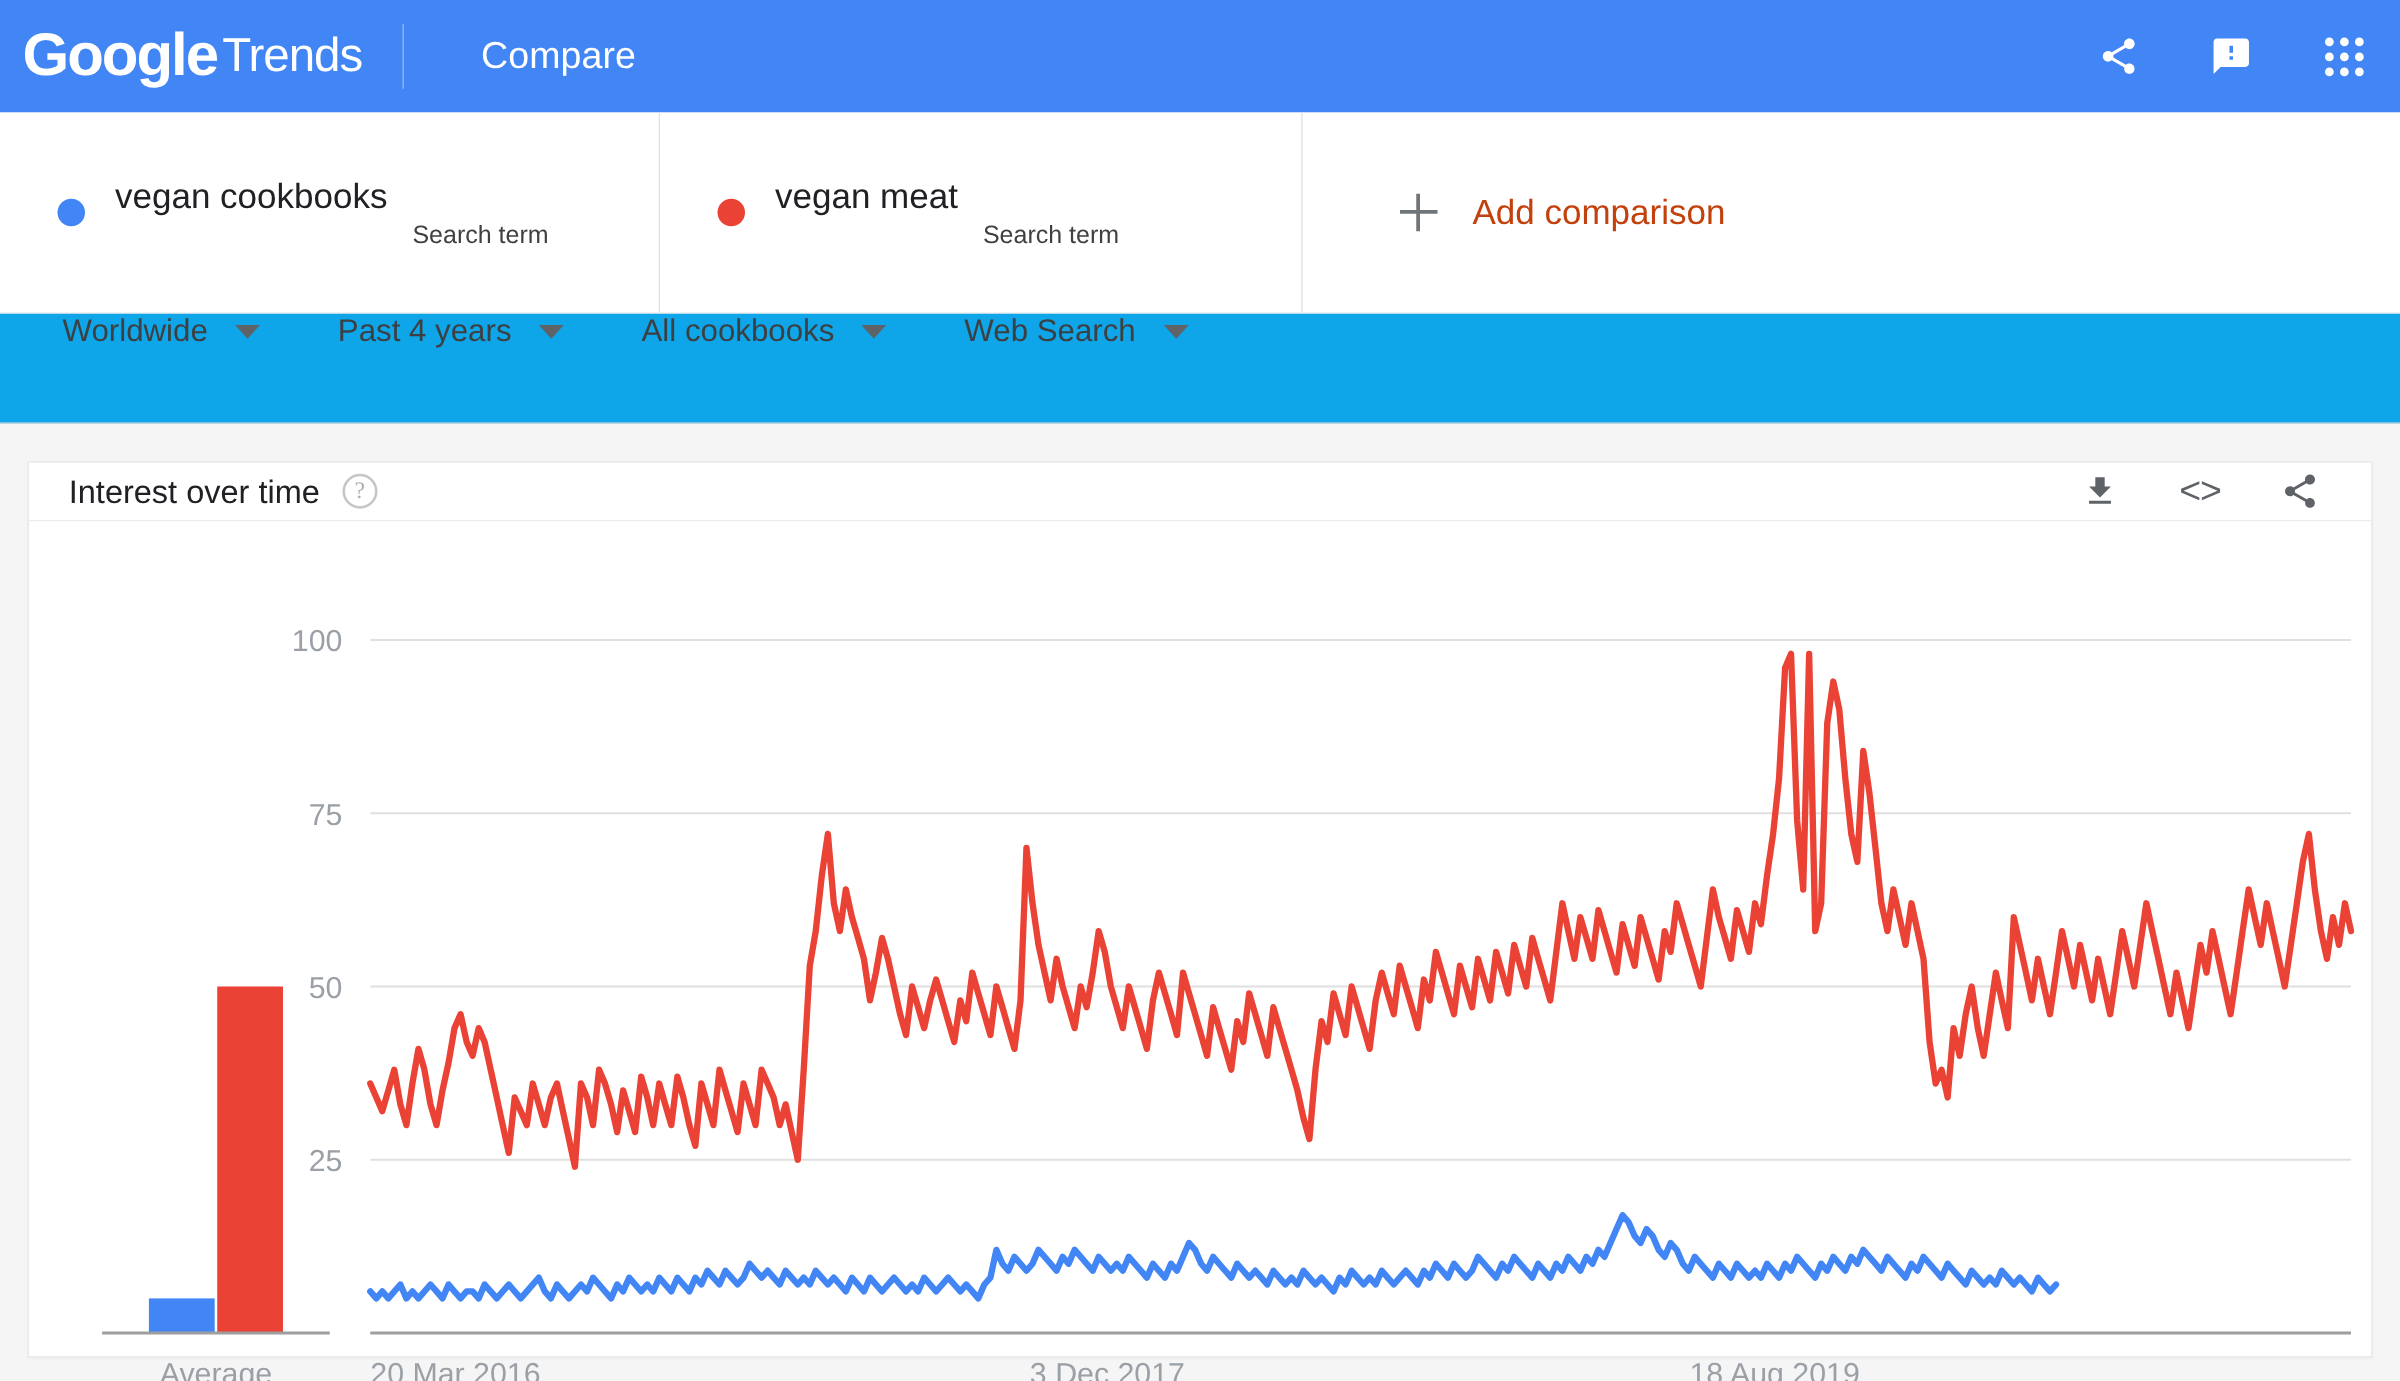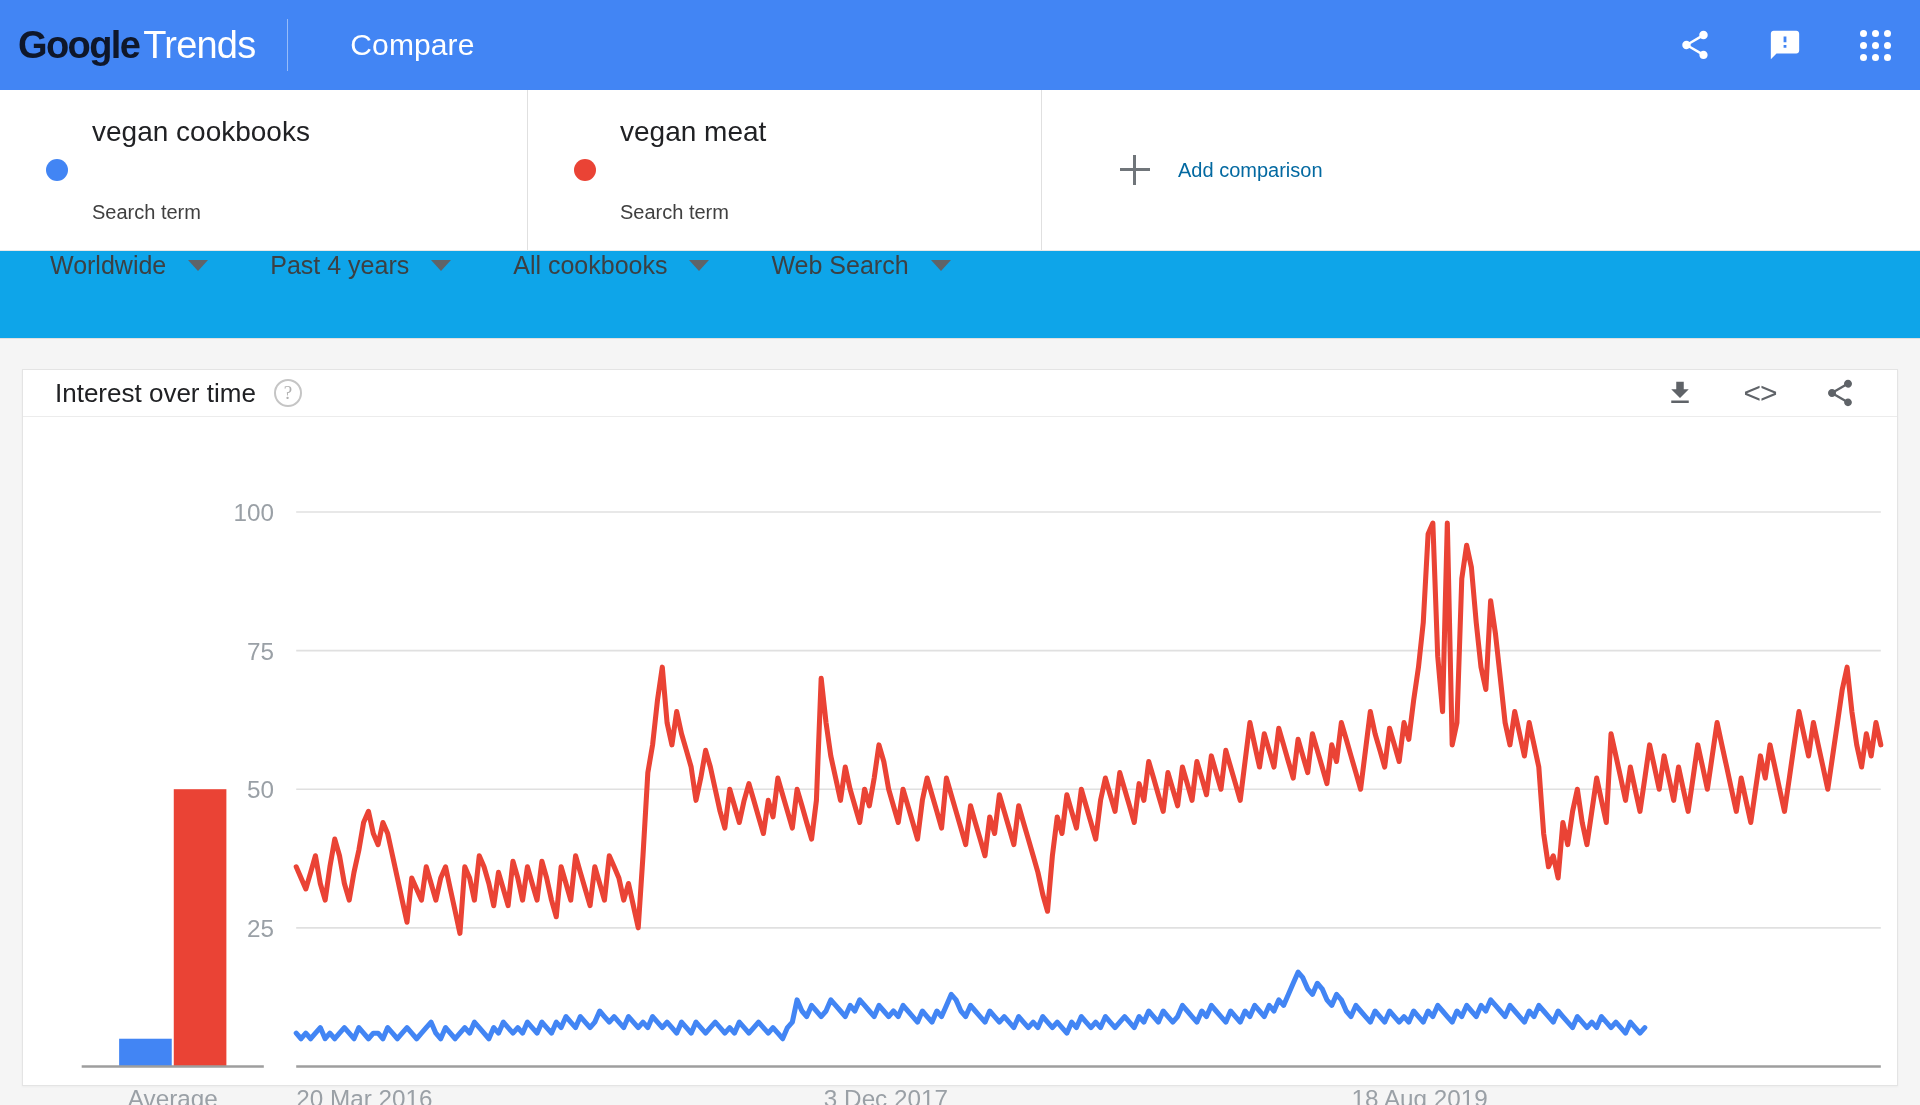--- a/index.html
+++ b/index.html
@@ -24,23 +24,23 @@
     padding: 0 22px 0 18px;
     box-sizing: border-box;
   }
   .brand {
     display: flex;
     align-items: center;
     gap: 1px;
     user-select: none;
   }
   .brand-google {
-    font-size: 38px;
+    font-size: 48px;
     font-weight: 700;
-    color: #0f172a;
+    color: #ffffff;
     letter-spacing: -1.6px;
     line-height: 1;
   }
   .brand-trends {
     font-size: 38px;
     font-weight: 400;
     color: #ffffff;
     letter-spacing: -0.8px;
     line-height: 1;
     margin-left: 3px;
@@ -107,21 +107,21 @@
   }
   .term-cell.c1 { width: 528px; }
   .term-cell.c2 { width: 514px; }
   .term-dot {
     width: 22px;
     height: 22px;
     border-radius: 50%;
     flex: 0 0 auto;
     margin-right: 24px;
   }
-  .term-text { display: flex; flex-direction: column; gap: 20px; }
+  .term-text { display: flex; flex-direction: row; gap: 20px; }
   .term-name {
     font-size: 28px;
     color: #202124;
     line-height: 1.05;
   }
   .term-sub {
     font-size: 20px;
     color: #404040;
     line-height: 1.05;
     margin-top: 36px;
@@ -141,22 +141,22 @@
     flex: 0 0 auto;
   }
   .plus-icon::before, .plus-icon::after {
     content: "";
     position: absolute;
     background: #70757a;
   }
   .plus-icon::before { left: 0; top: 13px; width: 30px; height: 3px; }
   .plus-icon::after  { top: 0; left: 13px; height: 30px; width: 3px; }
   .add-label {
-    font-size: 20px;
-    color: #0369a1;
+    font-size: 28px;
+    color: #c2410c;
   }
 
   
   .filter-bar {
     background: #0ea5e9;
     height: 88px;
     display: flex;
     align-items: flex-start;
     padding-left: 50px;
     border-bottom: 1px solid #e0e0e0;

